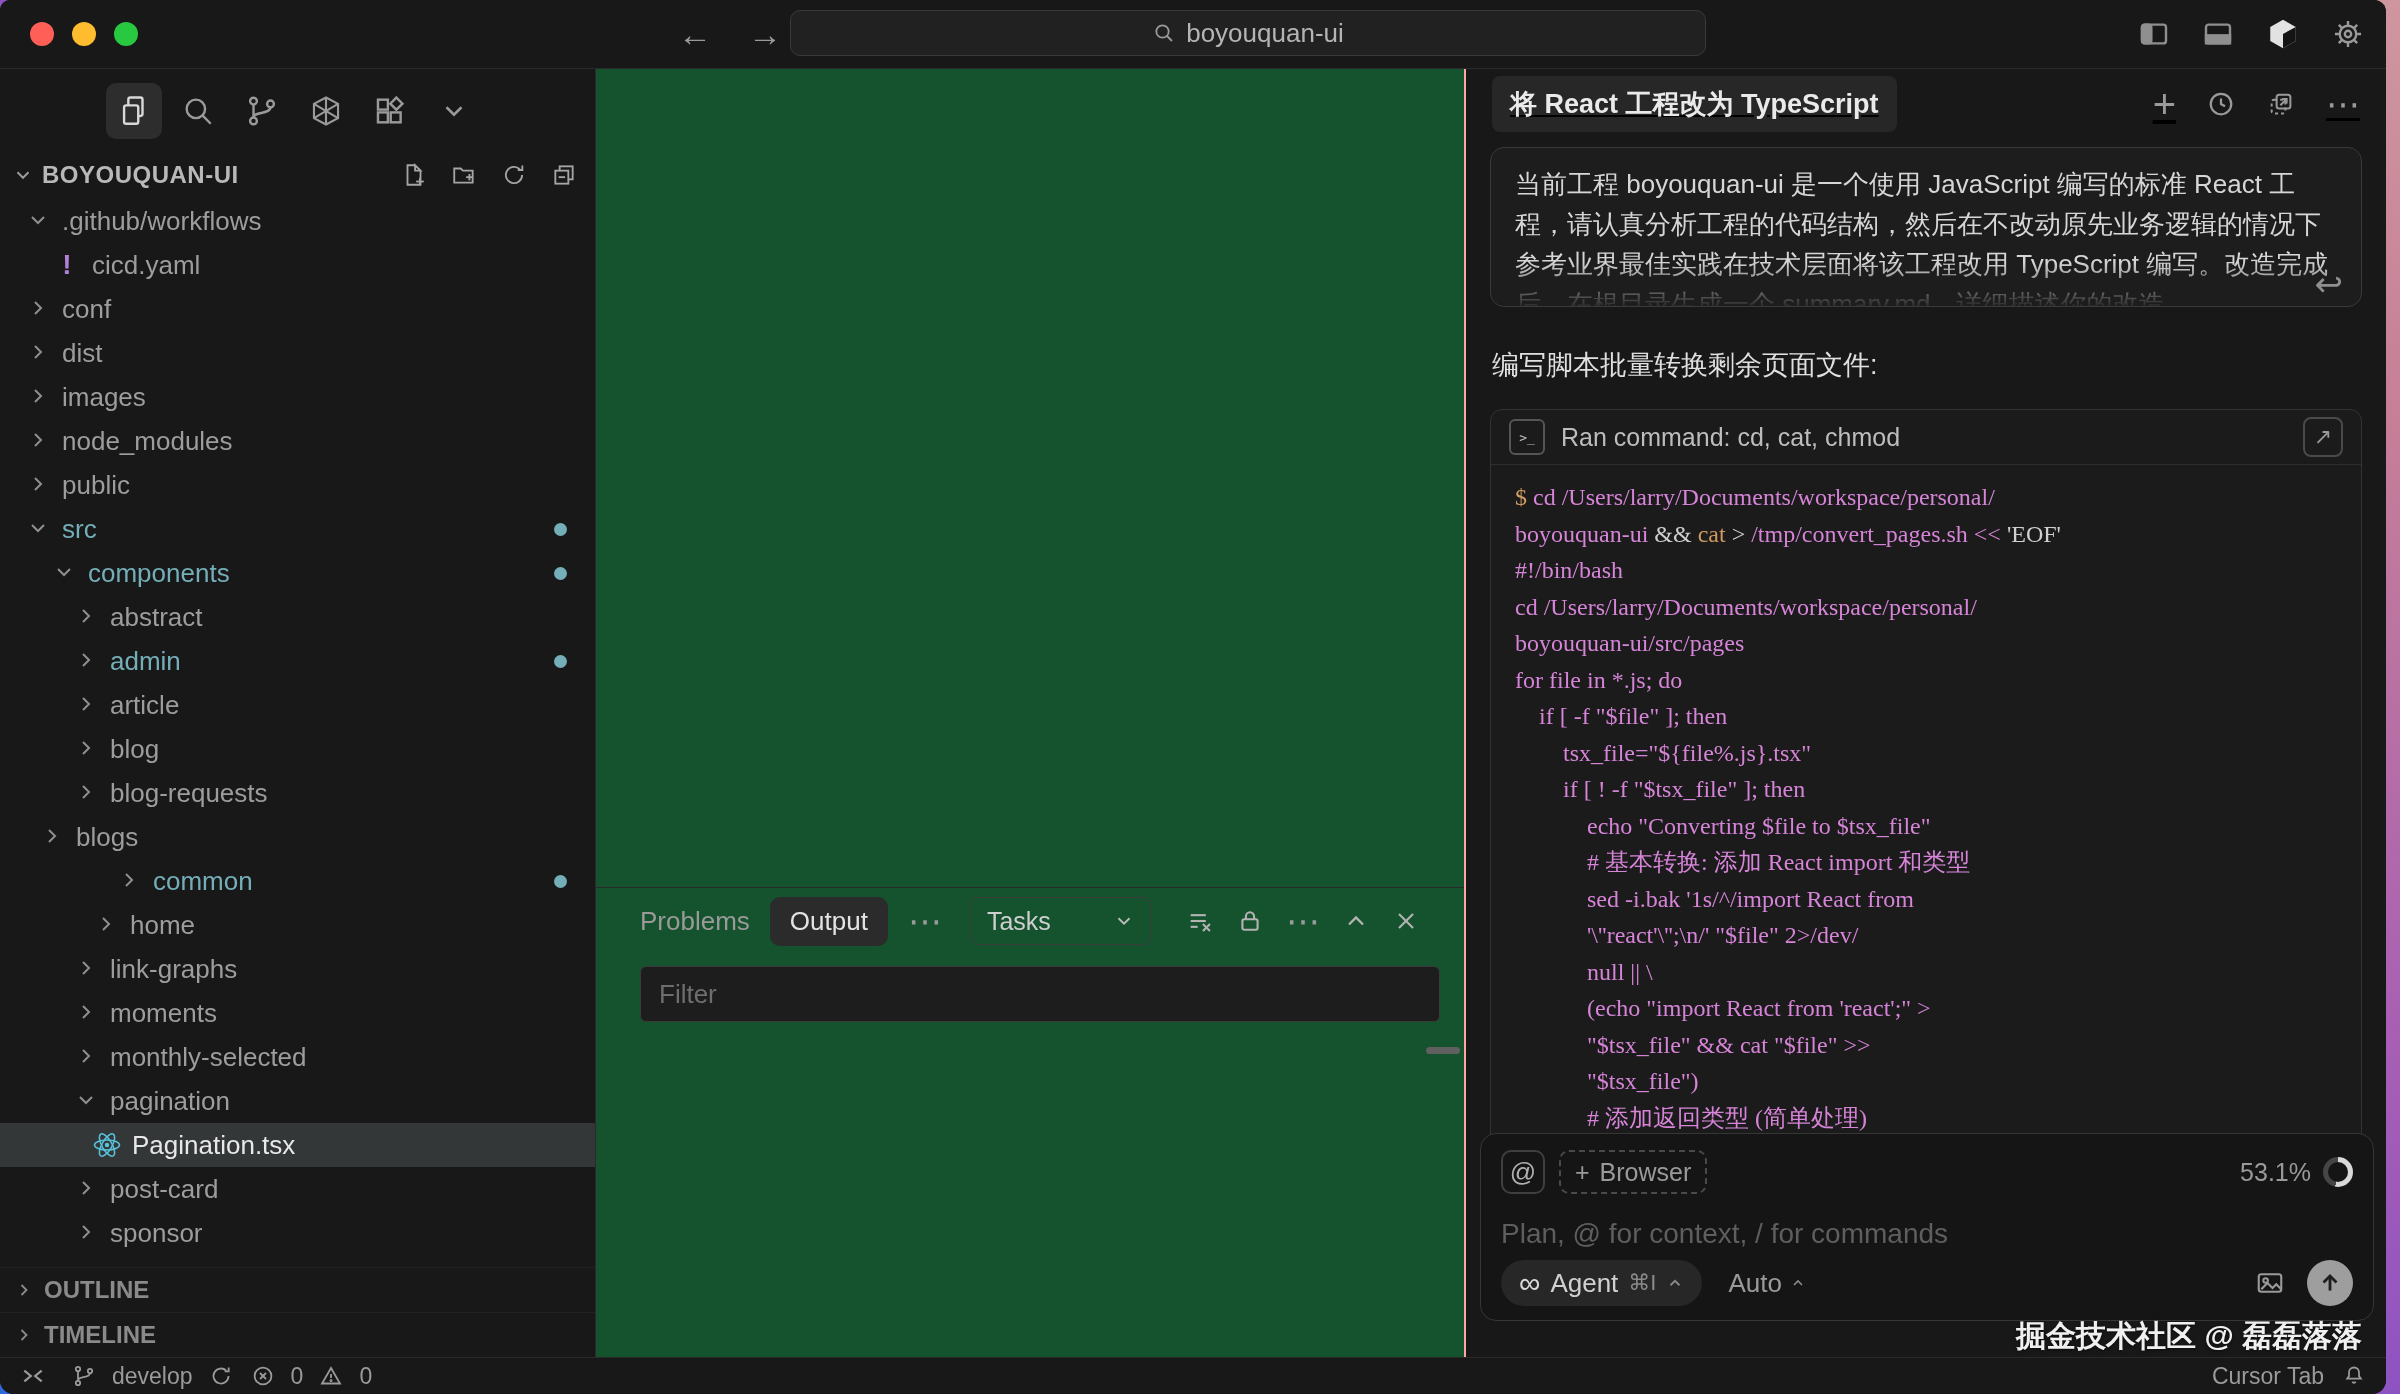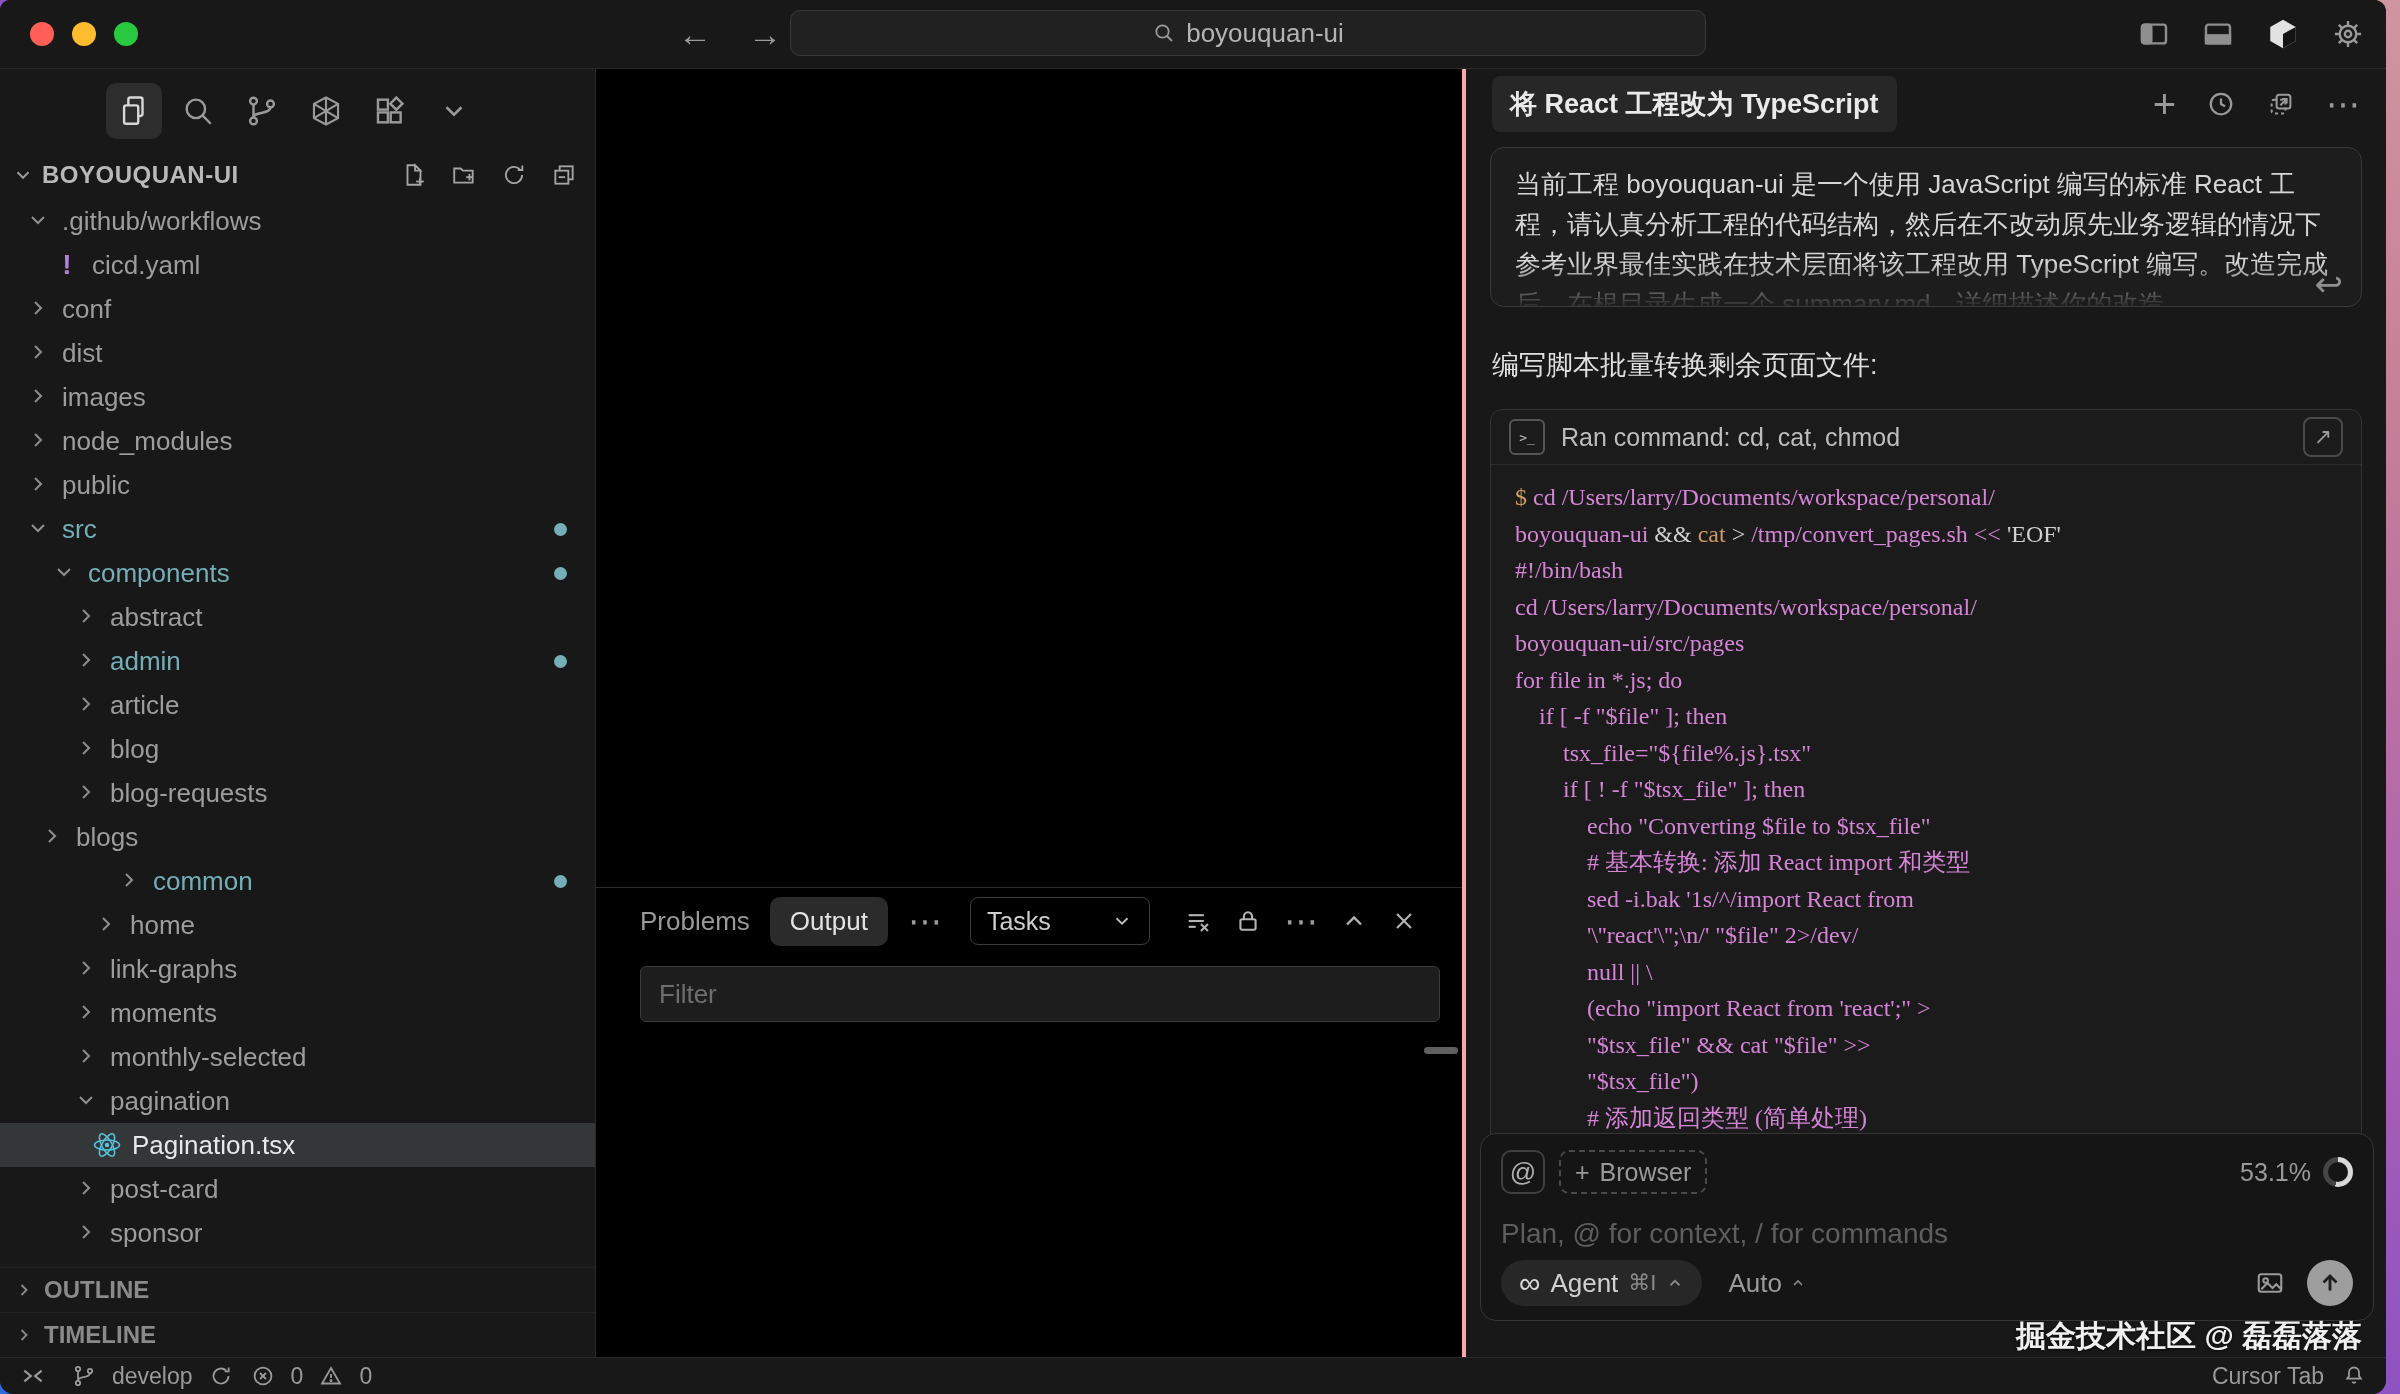--- a/index.html
+++ b/index.html
@@ -37,37 +37,37 @@
   .tree-row .chev{width:26px;height:26px;margin-right:10px;flex:none;}
   .tree-row .ficon{width:30px;height:30px;margin-right:10px;flex:none;display:flex;align-items:center;justify-content:center;}
   .tree-label{flex:1;white-space:nowrap;overflow:hidden;text-overflow:ellipsis;}
   .tree-label.mod{color:#74aeb9;}
   .tree-row.selected .tree-label{color:#e8e8e8;}
   .mod-dot{width:13px;height:13px;border-radius:50%;background:#74aeb9;margin-right:28px;flex:none;}
   .warnmark{color:#b180d7;font-weight:bold;font-size:28px;}
   .sb-sections{flex:none;}
   .sb-sec{height:44px;display:flex;align-items:center;gap:10px;padding-left:14px;color:#8a8a8a;font-weight:bold;font-size:24px;border-top:1px solid #222;}
   
-  .editor-col{flex:1;display:flex;flex-direction:column;background:#000000;border-right:4px solid #fca5a5;position:relative;min-width:0;}
+  .editor-col{flex:1;display:flex;flex-direction:column;background:#14532d;border-right:2px solid #fca5a5;position:relative;min-width:0;}
   .editor-empty{flex:1;}
   .panel{height:470px;flex:none;border-top:1px solid #2a2a2a;padding:0 44px;box-sizing:border-box;}
   .panel-tabs{height:66px;display:flex;align-items:center;gap:20px;}
   .ptab{color:#9a9a9a;font-size:26px;}
   .ptab.active{background:#2b2b2b;border-radius:10px;padding:9px 20px;color:#e3e3e3;}
   .kebab{color:#9a9a9a;font-size:34px;line-height:1;}
   .tasks-select{width:225px;height:48px;border:1px solid #3c3c3c;border-radius:8px;display:flex;align-items:center;
     justify-content:space-between;padding:0 16px;color:#cfcfcf;font-size:25px;box-sizing:border-box;margin-left:8px;}
   .panel-actions{display:flex;align-items:center;gap:22px;margin-left:14px;}
   .filter{margin-top:12px;width:800px;height:56px;background:#1d1d1d;border:1px solid #3a3a3a;border-radius:6px;
     color:#9a9a9a;font-size:26px;padding:0 18px;box-sizing:border-box;font-family:"Liberation Sans",sans-serif;outline:none;}
   .filter::placeholder{color:#6e6e6e;}
   .drag-dash{position:absolute;right:4px;top:978px;width:34px;height:7px;border-radius:4px;background:#606060;}
   
   .chat{width:920px;flex:none;display:flex;flex-direction:column;background:#181818;position:relative;min-height:0;}
-  .chat-header{height:70px;flex:none;display:flex;align-items:center;padding:0 26px;}
+  .chat-header{height:70px;flex:none;display:flex;align-items:center;padding:0 26px;text-decoration:underline;}
   .chat-title-chip{background:#272727;border-radius:8px;padding:10px 18px;font-size:27px;font-weight:bold;color:#eaeaea;}
   .chat-h-icons{margin-left:auto;display:flex;align-items:center;gap:30px;color:#9a9a9a;}
   .chplus{font-size:40px;line-height:1;}
   .chat-body{flex:1;padding:8px 24px 0;overflow:hidden;}
   .user-msg{position:relative;border:1px solid #3a3a3a;background:#1d1d1d;border-radius:14px;height:160px;
     padding:16px 24px;box-sizing:border-box;overflow:hidden;color:#d6d6d6;font-size:26px;line-height:40px;}
   .user-msg .fade{position:absolute;left:1px;right:1px;bottom:0;height:44px;
     background:linear-gradient(to bottom,rgba(29,29,29,0),rgba(29,29,29,.92));border-radius:0 0 14px 14px;}
   .undo{position:absolute;right:18px;bottom:2px;color:#8f8f8f;font-size:34px;}
   .section-label{margin:40px 2px 26px;font-size:27px;color:#e0e0e0;}

